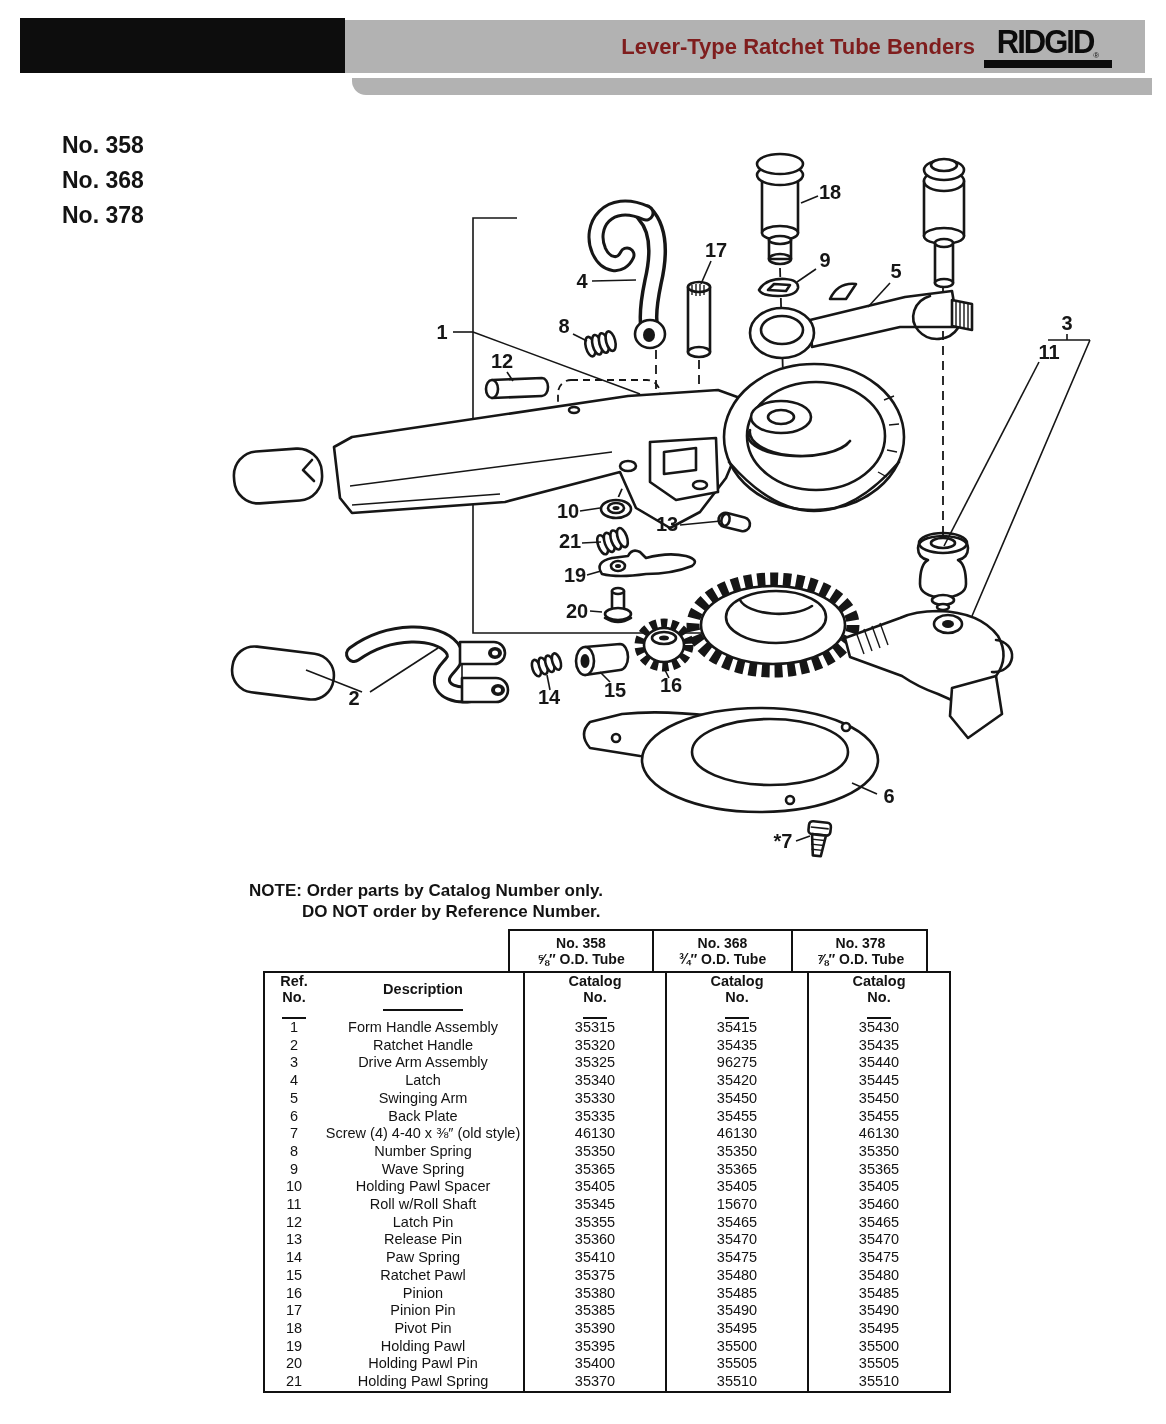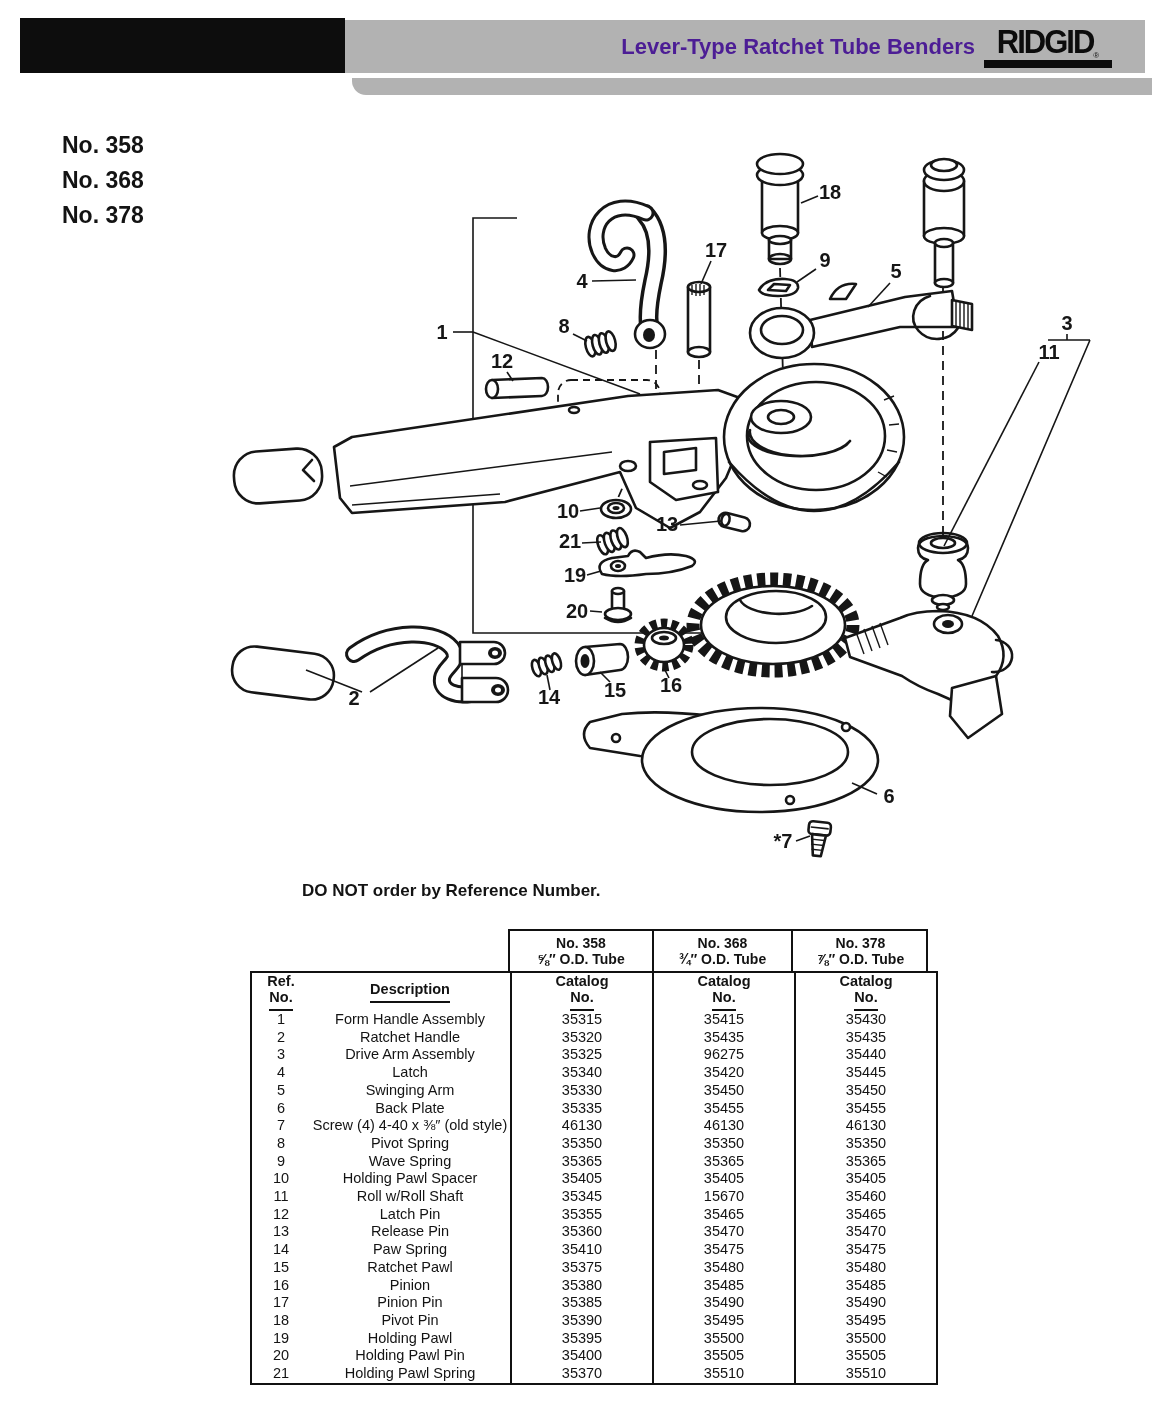--- a/index.html
+++ b/index.html
@@ -4,21 +4,21 @@
 <style>
   html,body{margin:0;padding:0;background:#ffffff;}
   body{width:1166px;height:1424px;position:relative;overflow:hidden;
        font-family:"Liberation Sans",sans-serif;color:#131313;}
 
   
   .hdr-black{position:absolute;left:20px;top:18px;width:325px;height:55px;background:#0d0d0d;}
   .hdr-band{position:absolute;left:345px;top:20px;width:800px;height:53px;background:#b2b2b2;}
   .hdr-band2{position:absolute;left:352px;top:78px;width:800px;height:17px;background:#b2b2b2;
              border-bottom-left-radius:14px;}
-  .hdr-title{position:absolute;right:170px;top:14px;font-size:22px;font-weight:bold;color:#4c1d95;white-space:nowrap;}
+  .hdr-title{position:absolute;right:170px;top:14px;font-size:22px;font-weight:bold;color:#7f1d1d;white-space:nowrap;}
   .brand{position:absolute;right:33px;top:4px;width:128px;text-align:center;}
   .brand-word{font-size:31px;font-weight:900;letter-spacing:-2px;transform:scaleY(1.08);display:inline-block;color:#0c0c0c;}
   .brand-reg{font-size:8px;vertical-align:bottom;}
   .brand-bar{height:8px;background:#0c0c0c;margin-top:0px;}
 
   
   .models{position:absolute;left:62px;top:128px;font-size:23px;font-weight:bold;line-height:35px;}
 
   
   .note{position:absolute;left:249px;top:880px;font-size:17px;font-weight:bold;line-height:21px;}
@@ -44,21 +44,21 @@
     font-size:14px;font-weight:bold;line-height:16px;}
   .models-head .mh + .mh{border-left:2px solid #111;}
   .partstable{position:absolute;left:250px;top:971px;border-collapse:collapse;table-layout:fixed;}
   .partstable td{padding:0;font-size:14.5px;vertical-align:middle;}
   .partstable .hrow td{height:38px;vertical-align:middle;font-weight:bold;font-size:14.5px;line-height:16px;}
   .partstable .c-ref{width:58px;text-align:center;}
   .partstable .c-desc{width:200px;text-align:center;}
   .partstable .c-num{width:140px;text-align:center;}
   .partstable .sep{border-left:2px solid #111;}
   .partstable tbody td{height:17.7px;line-height:17.7px;white-space:nowrap;}
-  .u{border-bottom:2px solid #111;padding-bottom:4px;}
+  .u{border-bottom:2px solid #111;padding-bottom:12px;}
   .hl{display:inline-block;}
 </style>
 </head>
 <body>
 
 <div class="hdr-black"></div>
 <div class="hdr-band">
   <div class="hdr-title">Lever-Type Ratchet Tube Benders</div>
   <div class="brand">
     <span class="brand-word">RIDGID</span><span class="brand-reg">®</span>
@@ -333,39 +333,43 @@
     <text class="co" x="671" y="692">16</text>
     <text class="co" x="716" y="257">17</text>
     <text class="co" x="830" y="199">18</text>
     <text class="co" x="575" y="582">19</text>
     <text class="co" x="577" y="618">20</text>
     <text class="co" x="570" y="548">21</text>
   </g>
 </svg>
 
 <div class="note">
+  <div>
+    <span>NOTE:</span>
+    <span>Order parts by Catalog Number only.</span>
+  </div>
   <div class="l2">DO NOT order by Reference Number.</div>
 </div>
 
 <div class="models-head">
   <div class="mh">
     <span>No. 358</span>
     <span>⅝″ O.D. Tube</span>
   </div>
   <div class="mh">
     <span>No. 368</span>
     <span>¾″ O.D. Tube</span>
   </div>
   <div class="mh">
     <span>No. 378</span>
     <span>⅞″ O.D. Tube</span>
   </div>
 </div>
 
-<table class="partstable" border="0" style="border:2px solid #111;">
+<table class="partstable" border="0" style="border:2px solid #111;margin-left:13px;">
   <colgroup>
       <col style="width:58px">
       <col style="width:200px">
       <col style="width:142px">
       <col style="width:139px">
       <col style="width:137px">
     </colgroup>
   <thead>
     <tr class="hrow">
       <td class="c-ref">
@@ -434,21 +438,21 @@
       </tr>
       <tr>
         <td class="c-ref">7</td>
         <td class="c-desc">Screw (4) 4-40 x ⅜″ (old style)</td>
         <td class="c-num sep">46130</td>
         <td class="c-num sep">46130</td>
         <td class="c-num sep">46130</td>
       </tr>
       <tr>
         <td class="c-ref">8</td>
-        <td class="c-desc">Pivot Spring</td>
+        <td class="c-desc">Number Spring</td>
         <td class="c-num sep">35350</td>
         <td class="c-num sep">35350</td>
         <td class="c-num sep">35350</td>
       </tr>
       <tr>
         <td class="c-ref">9</td>
         <td class="c-desc">Wave Spring</td>
         <td class="c-num sep">35365</td>
         <td class="c-num sep">35365</td>
         <td class="c-num sep">35365</td>

